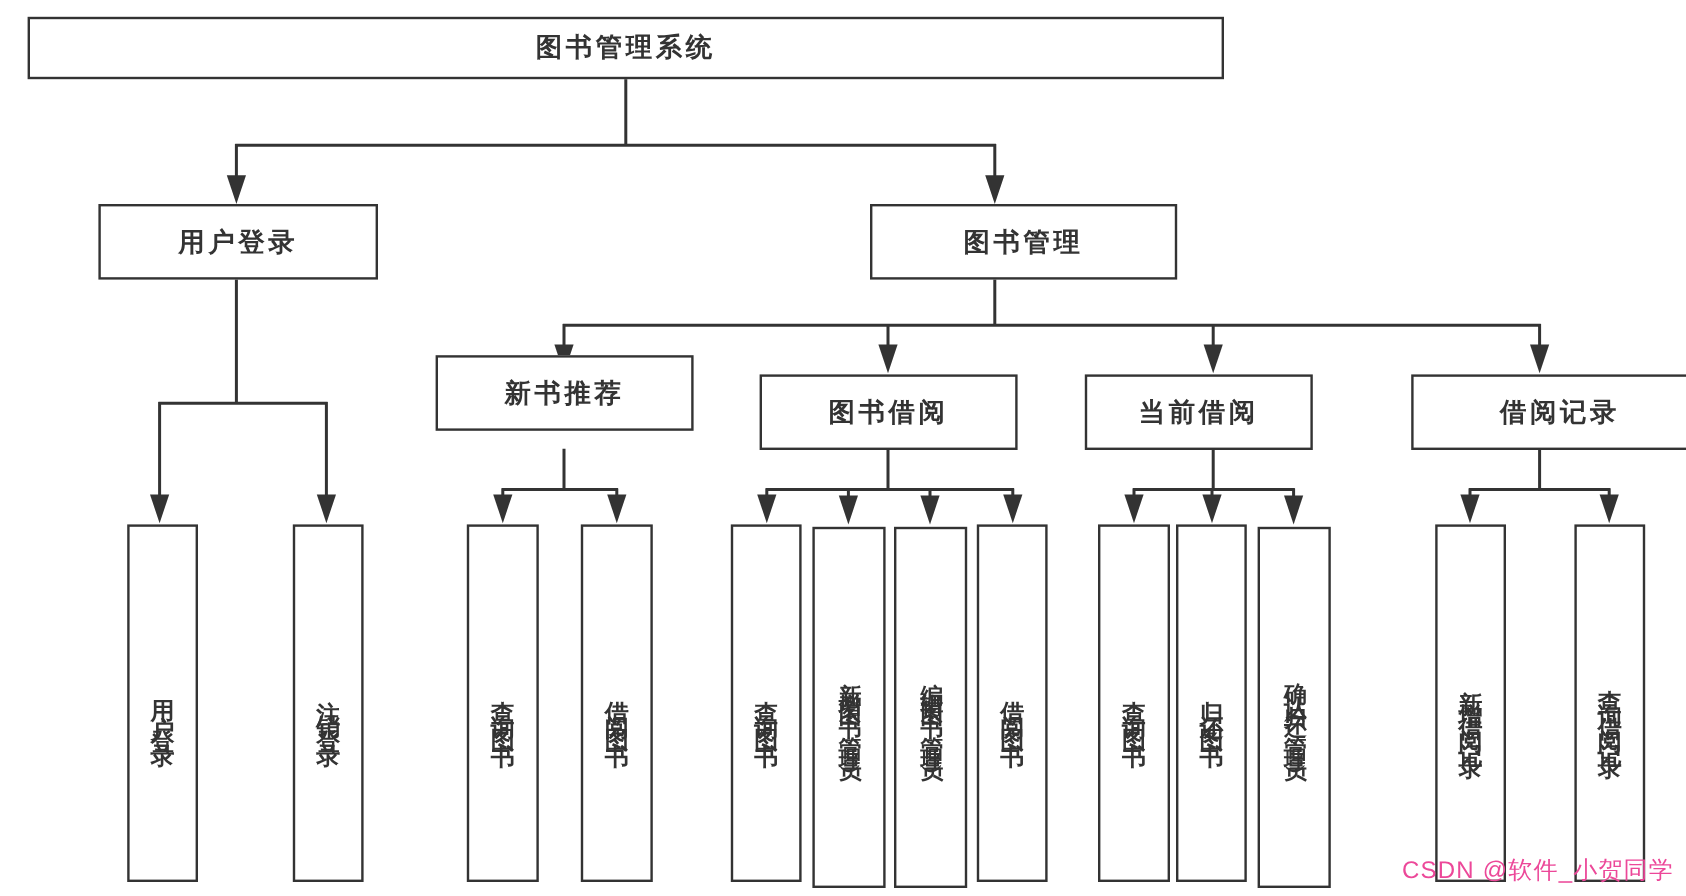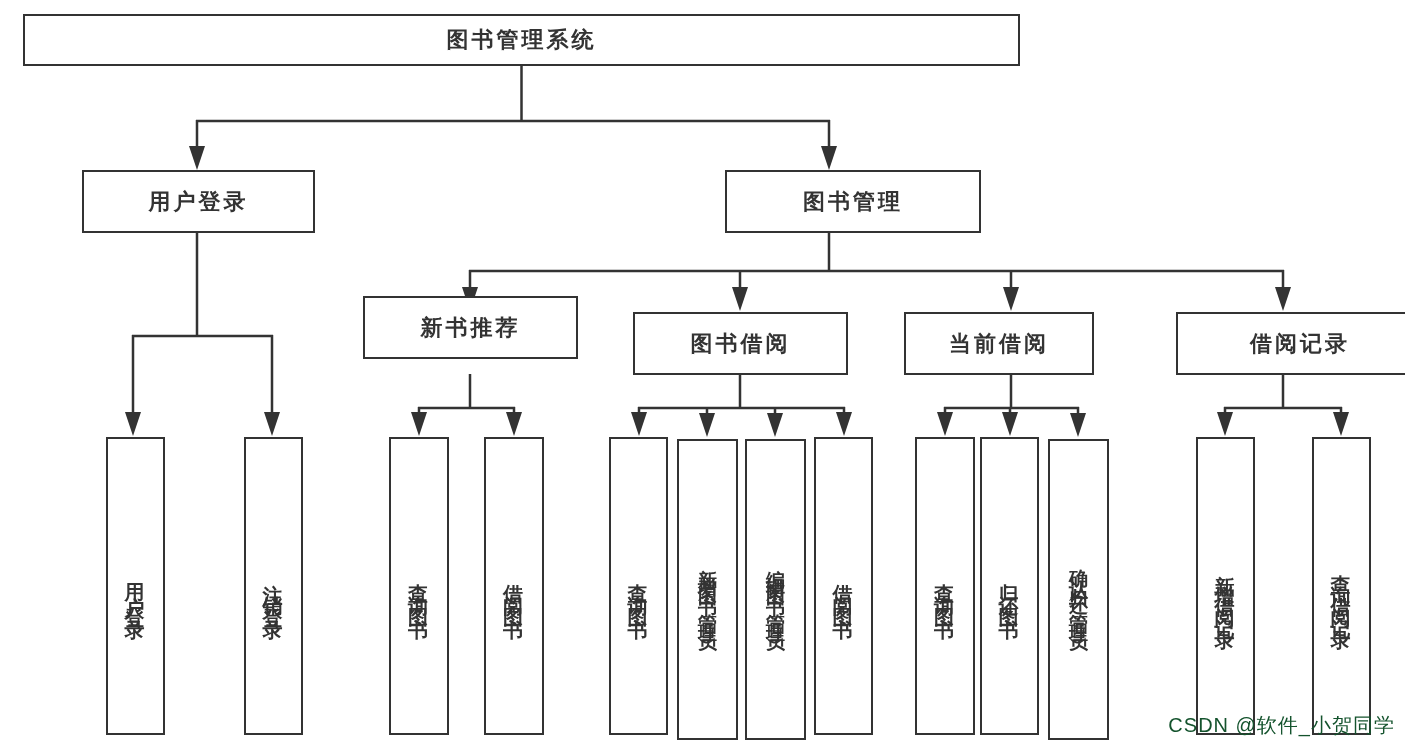--- a/index.html
+++ b/index.html
@@ -37,21 +37,21 @@
   }
   .ls4 .vlabel { letter-spacing: 12px; margin-bottom: -12px; }
   .ls6 .vlabel { letter-spacing: 11px; margin-bottom: -11px; }
   .ls9 .vlabel { letter-spacing: 9px;  margin-bottom: -9px; font-size: 19px; }
   .watermark {
     position: absolute;
     right: 10px;
     bottom: 8px;
     font-size: 20px;
     letter-spacing: 1px;
-    color: #14532d;
+    color: #ec4899;
     z-index: 9;
     white-space: nowrap;
   }
 </style>
 </head>
 <body>
 
 <div class="canvas">
 
   <svg class="connectors" width="1405" height="747" viewBox="0 0 1405 747">

